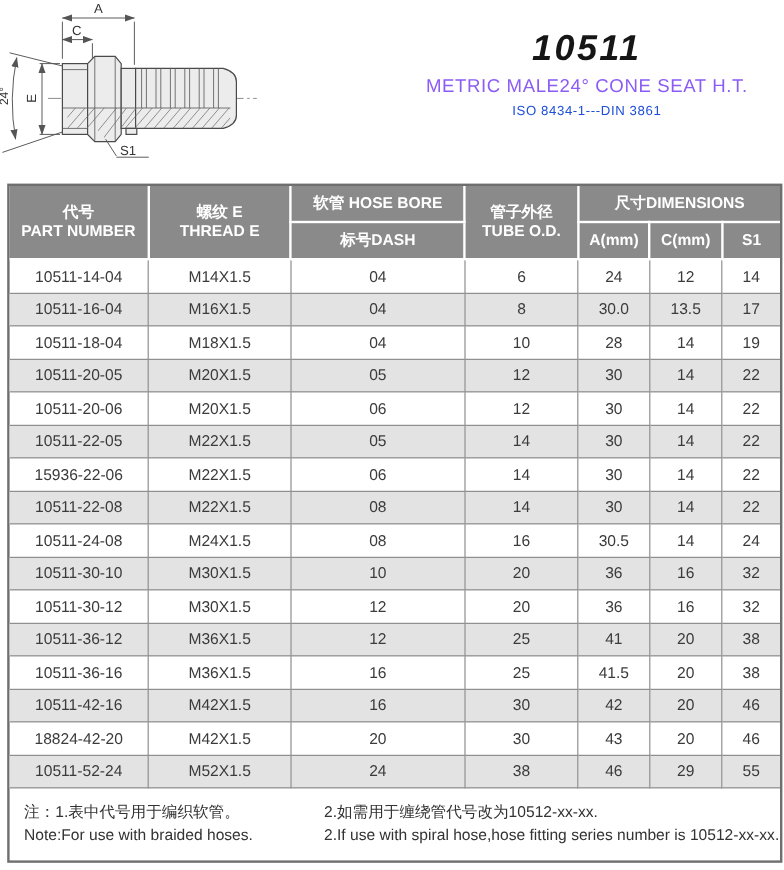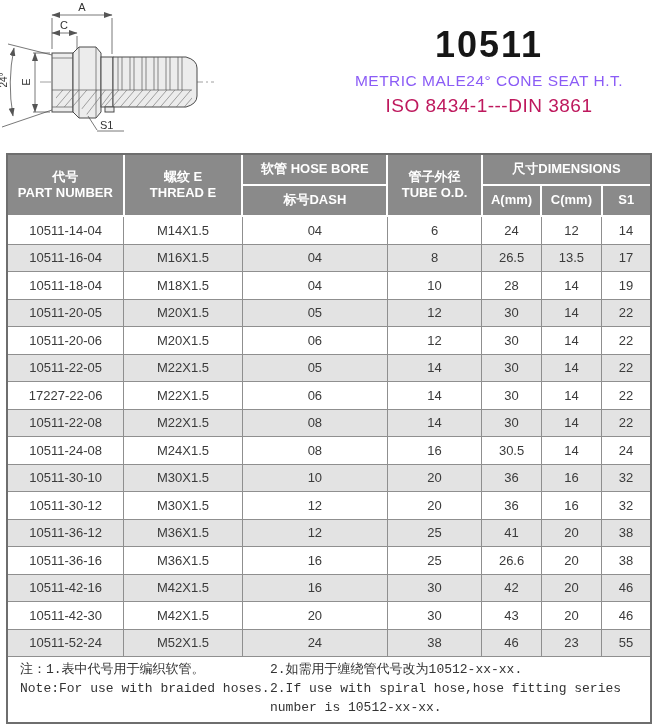--- a/index.html
+++ b/index.html
@@ -4,39 +4,39 @@
 <style>
   html,body{margin:0;padding:0;background:#fff;}
   body{width:653px;height:725px;position:relative;overflow:hidden;
        font-family:"Liberation Sans","DejaVu Sans",sans-serif;color:#3b3b3b;}
 
   
   .drawing{position:absolute;left:0;top:0;width:330px;height:150px;}
 
   
   .titleblock{position:absolute;left:330px;top:24px;width:318px;text-align:center;}
-  .titleblock .series{font-size:36px;font-weight:bold;color:#161616;letter-spacing:2px;}
+  .titleblock .series{font-size:30px;font-weight:bold;color:#161616;letter-spacing:2px;font-style:italic;}
   .titleblock .cn{font-size:17px;font-weight:bold;color:#2a2a2a;margin-top:7px;letter-spacing:1px;}
   .titleblock .en{font-size:15.5px;color:#8b5cf6;margin-top:6px;letter-spacing:.5px;}
-  .titleblock .iso{font-size:19px;color:#be185d;margin-top:5px;letter-spacing:.5px;}
+  .titleblock .iso{font-size:11px;color:#1d4ed8;margin-top:5px;letter-spacing:.5px;}
 
   
   .tablewrap{position:absolute;left:6px;top:153px;width:642px;border:2px solid #6e6e6e;background:#fff;}
   table{border-collapse:collapse;width:100%;table-layout:fixed;}
   thead th{background:#8a8a8a;color:#fff;font-size:13px;font-weight:bold;
            border:2px solid #fff;padding:0;line-height:1.25;height:29px;text-align:center;}
   thead tr:first-child th{border-top:none;}
   thead th:first-child{border-left:none;}
   thead th:last-child{border-right:none;}
   tbody td{border:1px solid #8f8f8f;text-align:center;font-size:13px;height:26.5px;
            padding:0;color:#3b3b3b;}
   tbody td:first-child{border-left:none;}
   tbody td:last-child{border-right:none;}
   tbody tr:nth-child(even){background:#e3e3e3;}
-  tfoot td{border-top:1px solid #8f8f8f;height:52px;padding:4px 0 4px 12px;vertical-align:middle;font-family:Liberation Mono, monospace;}
+  tfoot td{border-top:1px solid #8f8f8f;height:52px;padding:4px 0 4px 12px;vertical-align:middle;}
   .notes{display:flex;font-size:13px;color:#333;line-height:1.45;}
   .notes .ncol-left{width:250px;flex:0 0 250px;}
   .notes .ncol-right{flex:1;}
 </style>
 </head>
 <body>
 
 <svg class="drawing" viewBox="0 0 330 150">
   <defs>
     <marker id="arr" markerUnits="userSpaceOnUse" markerWidth="9" markerHeight="8" refX="8" refY="3" orient="auto-start-reverse">
@@ -181,21 +181,21 @@
           <td>6</td>
           <td>24</td>
           <td>12</td>
           <td>14</td>
         </tr>
         <tr>
           <td>10511-16-04</td>
           <td>M16X1.5</td>
           <td>04</td>
           <td>8</td>
-          <td>26.5</td>
+          <td>30.0</td>
           <td>13.5</td>
           <td>17</td>
         </tr>
         <tr>
           <td>10511-18-04</td>
           <td>M18X1.5</td>
           <td>04</td>
           <td>10</td>
           <td>28</td>
           <td>14</td>
@@ -222,21 +222,21 @@
         <tr>
           <td>10511-22-05</td>
           <td>M22X1.5</td>
           <td>05</td>
           <td>14</td>
           <td>30</td>
           <td>14</td>
           <td>22</td>
         </tr>
         <tr>
-          <td>17227-22-06</td>
+          <td>15936-22-06</td>
           <td>M22X1.5</td>
           <td>06</td>
           <td>14</td>
           <td>30</td>
           <td>14</td>
           <td>22</td>
         </tr>
         <tr>
           <td>10511-22-08</td>
           <td>M22X1.5</td>
@@ -280,49 +280,49 @@
           <td>25</td>
           <td>41</td>
           <td>20</td>
           <td>38</td>
         </tr>
         <tr>
           <td>10511-36-16</td>
           <td>M36X1.5</td>
           <td>16</td>
           <td>25</td>
-          <td>26.6</td>
+          <td>41.5</td>
           <td>20</td>
           <td>38</td>
         </tr>
         <tr>
           <td>10511-42-16</td>
           <td>M42X1.5</td>
           <td>16</td>
           <td>30</td>
           <td>42</td>
           <td>20</td>
           <td>46</td>
         </tr>
         <tr>
-          <td>10511-42-30</td>
+          <td>18824-42-20</td>
           <td>M42X1.5</td>
           <td>20</td>
           <td>30</td>
           <td>43</td>
           <td>20</td>
           <td>46</td>
         </tr>
         <tr>
           <td>10511-52-24</td>
           <td>M52X1.5</td>
           <td>24</td>
           <td>38</td>
           <td>46</td>
-          <td>23</td>
+          <td>29</td>
           <td>55</td>
         </tr>
       </tbody>
   <tfoot>
     <tr>
       <td colspan="7">
         <div class="notes">
           <div class="ncol-left">
             <div>注：1.表中代号用于编织软管。</div>
             <div>Note:For use with braided hoses.</div>

